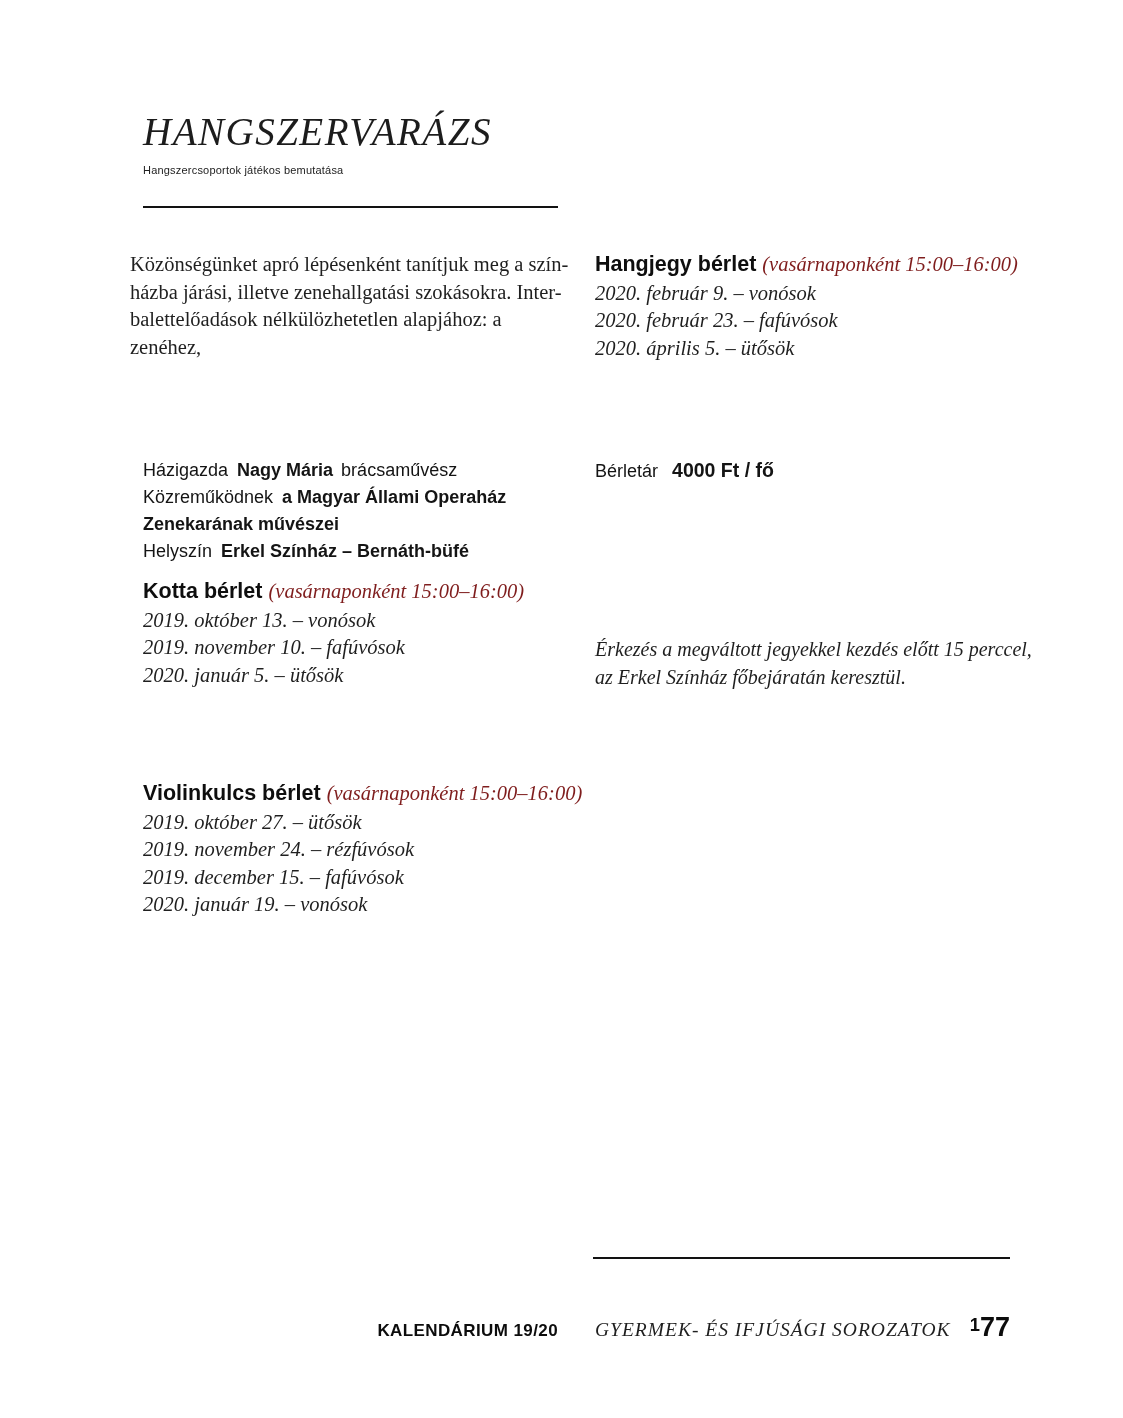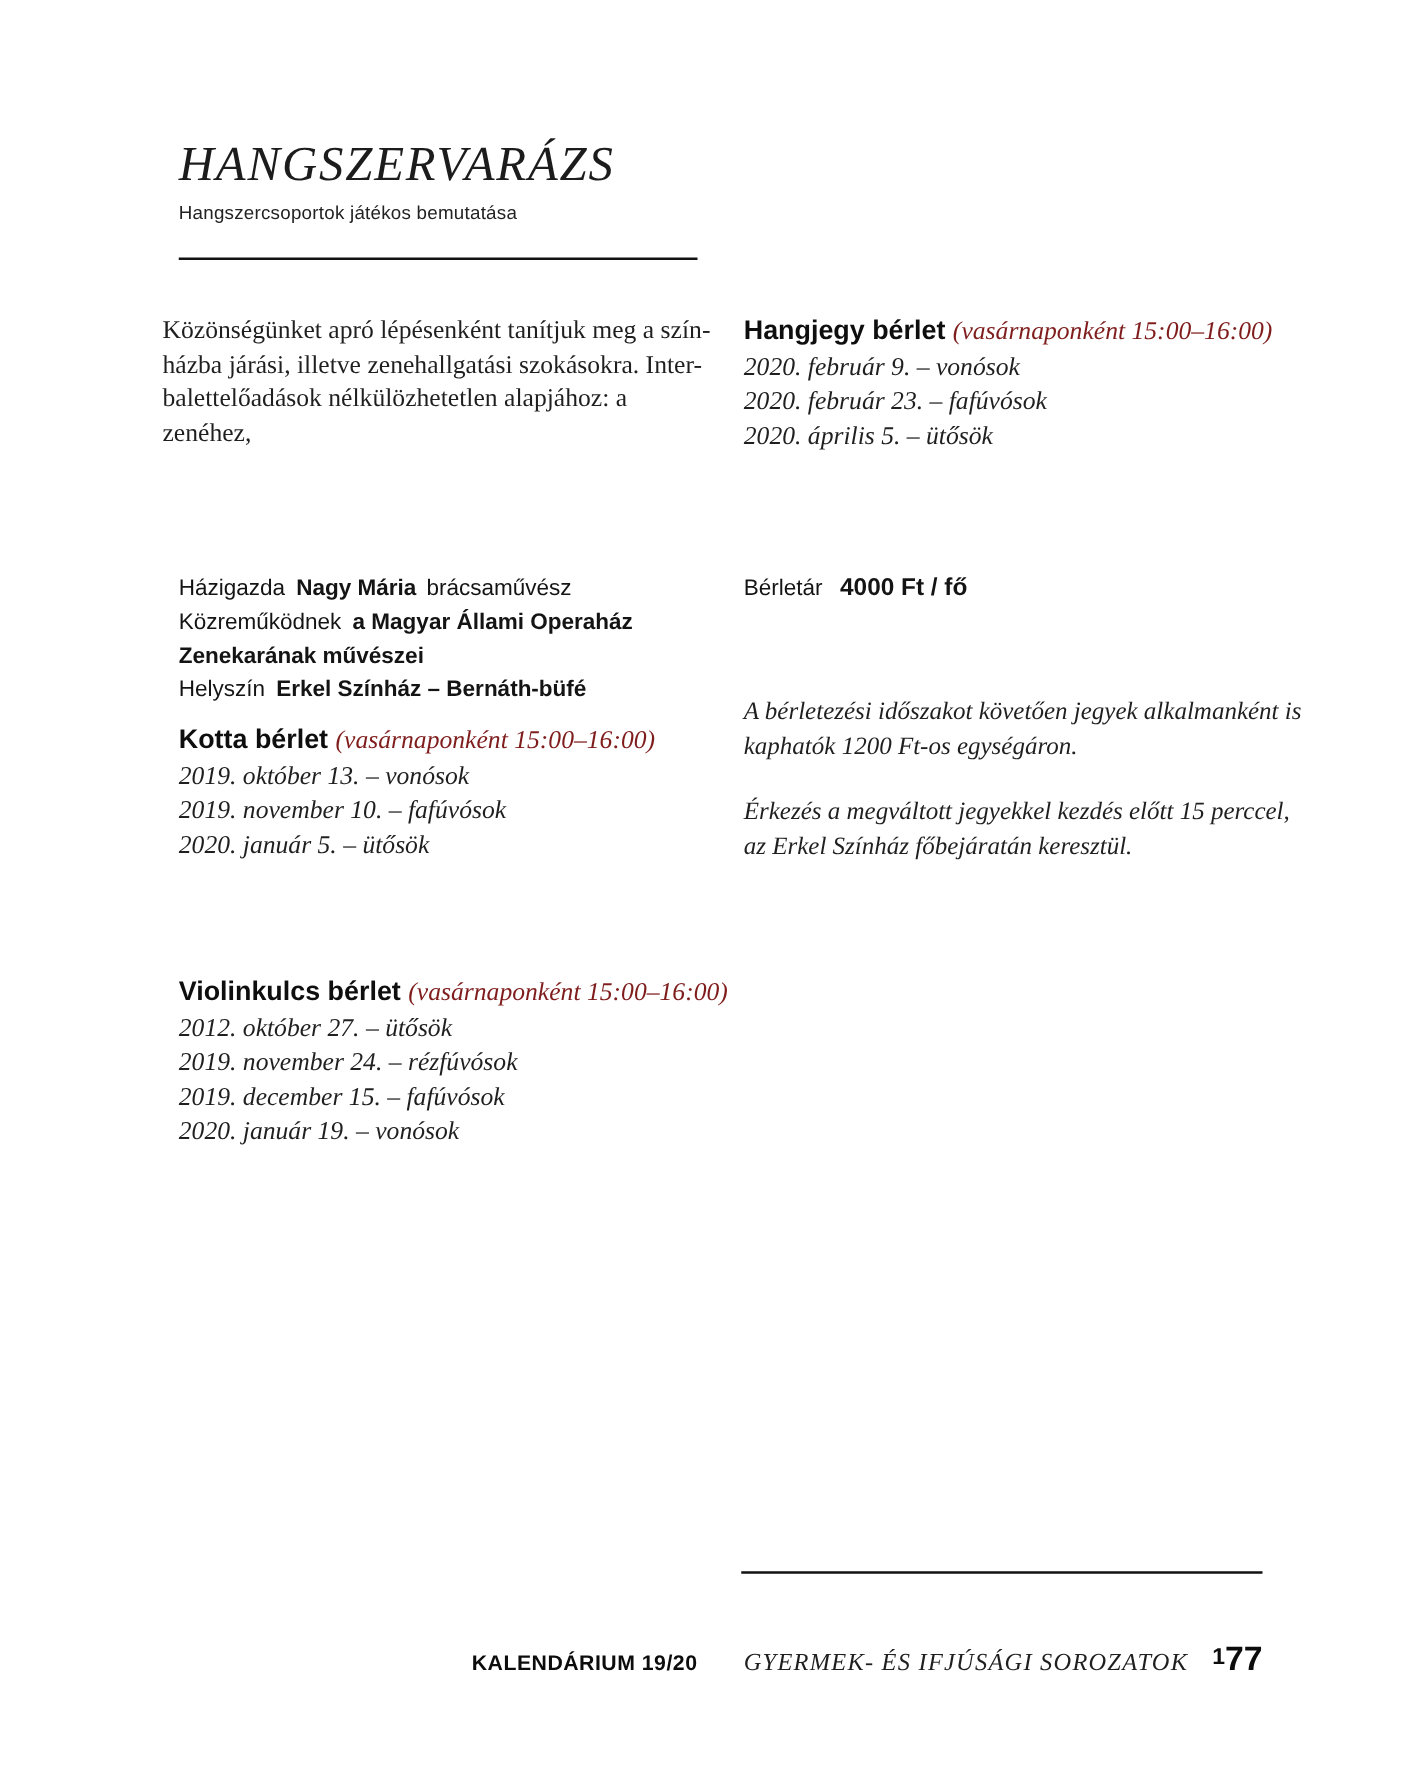--- a/index.html
+++ b/index.html
@@ -17,21 +17,21 @@
   .header { position: absolute; left: 143px; top: 110px; width: 440px; }
   .title {
     font-family: "Liberation Serif", serif;
     font-style: italic; font-weight: 400;
     font-size: 39px; line-height: 44px;
     letter-spacing: 1.5px;
     color: #1c1c1c; white-space: nowrap;
   }
   .subtitle {
     margin-top: 7px;
-    font-size: 15px; line-height: 19px;
+    font-size: 11px; line-height: 19px;
     color: #222222; letter-spacing: 0.2px;
   }
   .rule { position: absolute; border-top: 2px solid #121212; height: 0; }
   .rule-top { left: 143px; top: 206px; width: 415px; }
   .rule-bottom { left: 593px; top: 1257px; width: 417px; }
 
   
   .serif-block {
     font-family: "Liberation Serif", serif;
     font-size: 20.5px; line-height: 27.5px;
@@ -138,43 +138,39 @@
     </div>
     <div class="date-line">2019. október 13. – vonósok</div>
     <div class="date-line">2019. november 10. – fafúvósok</div>
     <div class="date-line">2020. január 5. – ütősök</div>
   </div>
 
   <div class="section section-violinkulcs">
     <div class="section-heading">
       <span class="section-name">Violinkulcs bérlet</span><span class="section-schedule">(vasárnaponként 15:00–16:00)</span>
     </div>
-    <div class="date-line">2012. október 27. – ütősök</div>
+    <div class="date-line">2019. október 27. – ütősök</div>
     <div class="date-line">2019. november 24. – rézfúvósok</div>
     <div class="date-line">2019. december 15. – fafúvósok</div>
     <div class="date-line">2020. január 19. – vonósok</div>
   </div>
 
   <div class="section section-hangjegy">
     <div class="section-heading">
       <span class="section-name">Hangjegy bérlet</span><span class="section-schedule">(vasárnaponként 15:00–16:00)</span>
     </div>
     <div class="date-line">2020. február 9. – vonósok</div>
     <div class="date-line">2020. február 23. – fafúvósok</div>
     <div class="date-line">2020. április 5. – ütősök</div>
   </div>
 
   <div class="price">
     <span class="price-label">Bérletár</span><span class="price-value">4000 Ft / fő</span>
   </div>
 
-  <div class="note note-ticket">
-    <div>A bérletezési időszakot követően jegyek alkalmanként is</div>
-    <div>kaphatók 1200 Ft-os egységáron.</div>
-  </div>
   <div class="note note-arrival">
     <div>Érkezés a megváltott jegyekkel kezdés előtt 15 perccel,</div>
     <div>az Erkel Színház főbejáratán keresztül.</div>
   </div>
 
   <div class="rule rule-bottom"></div>
   <div class="footer">
     <div class="footer-edition">KALENDÁRIUM 19/20</div>
     <div class="footer-series">GYERMEK- ÉS IFJÚSÁGI SOROZATOK</div>
     <div class="footer-page">177</div>

